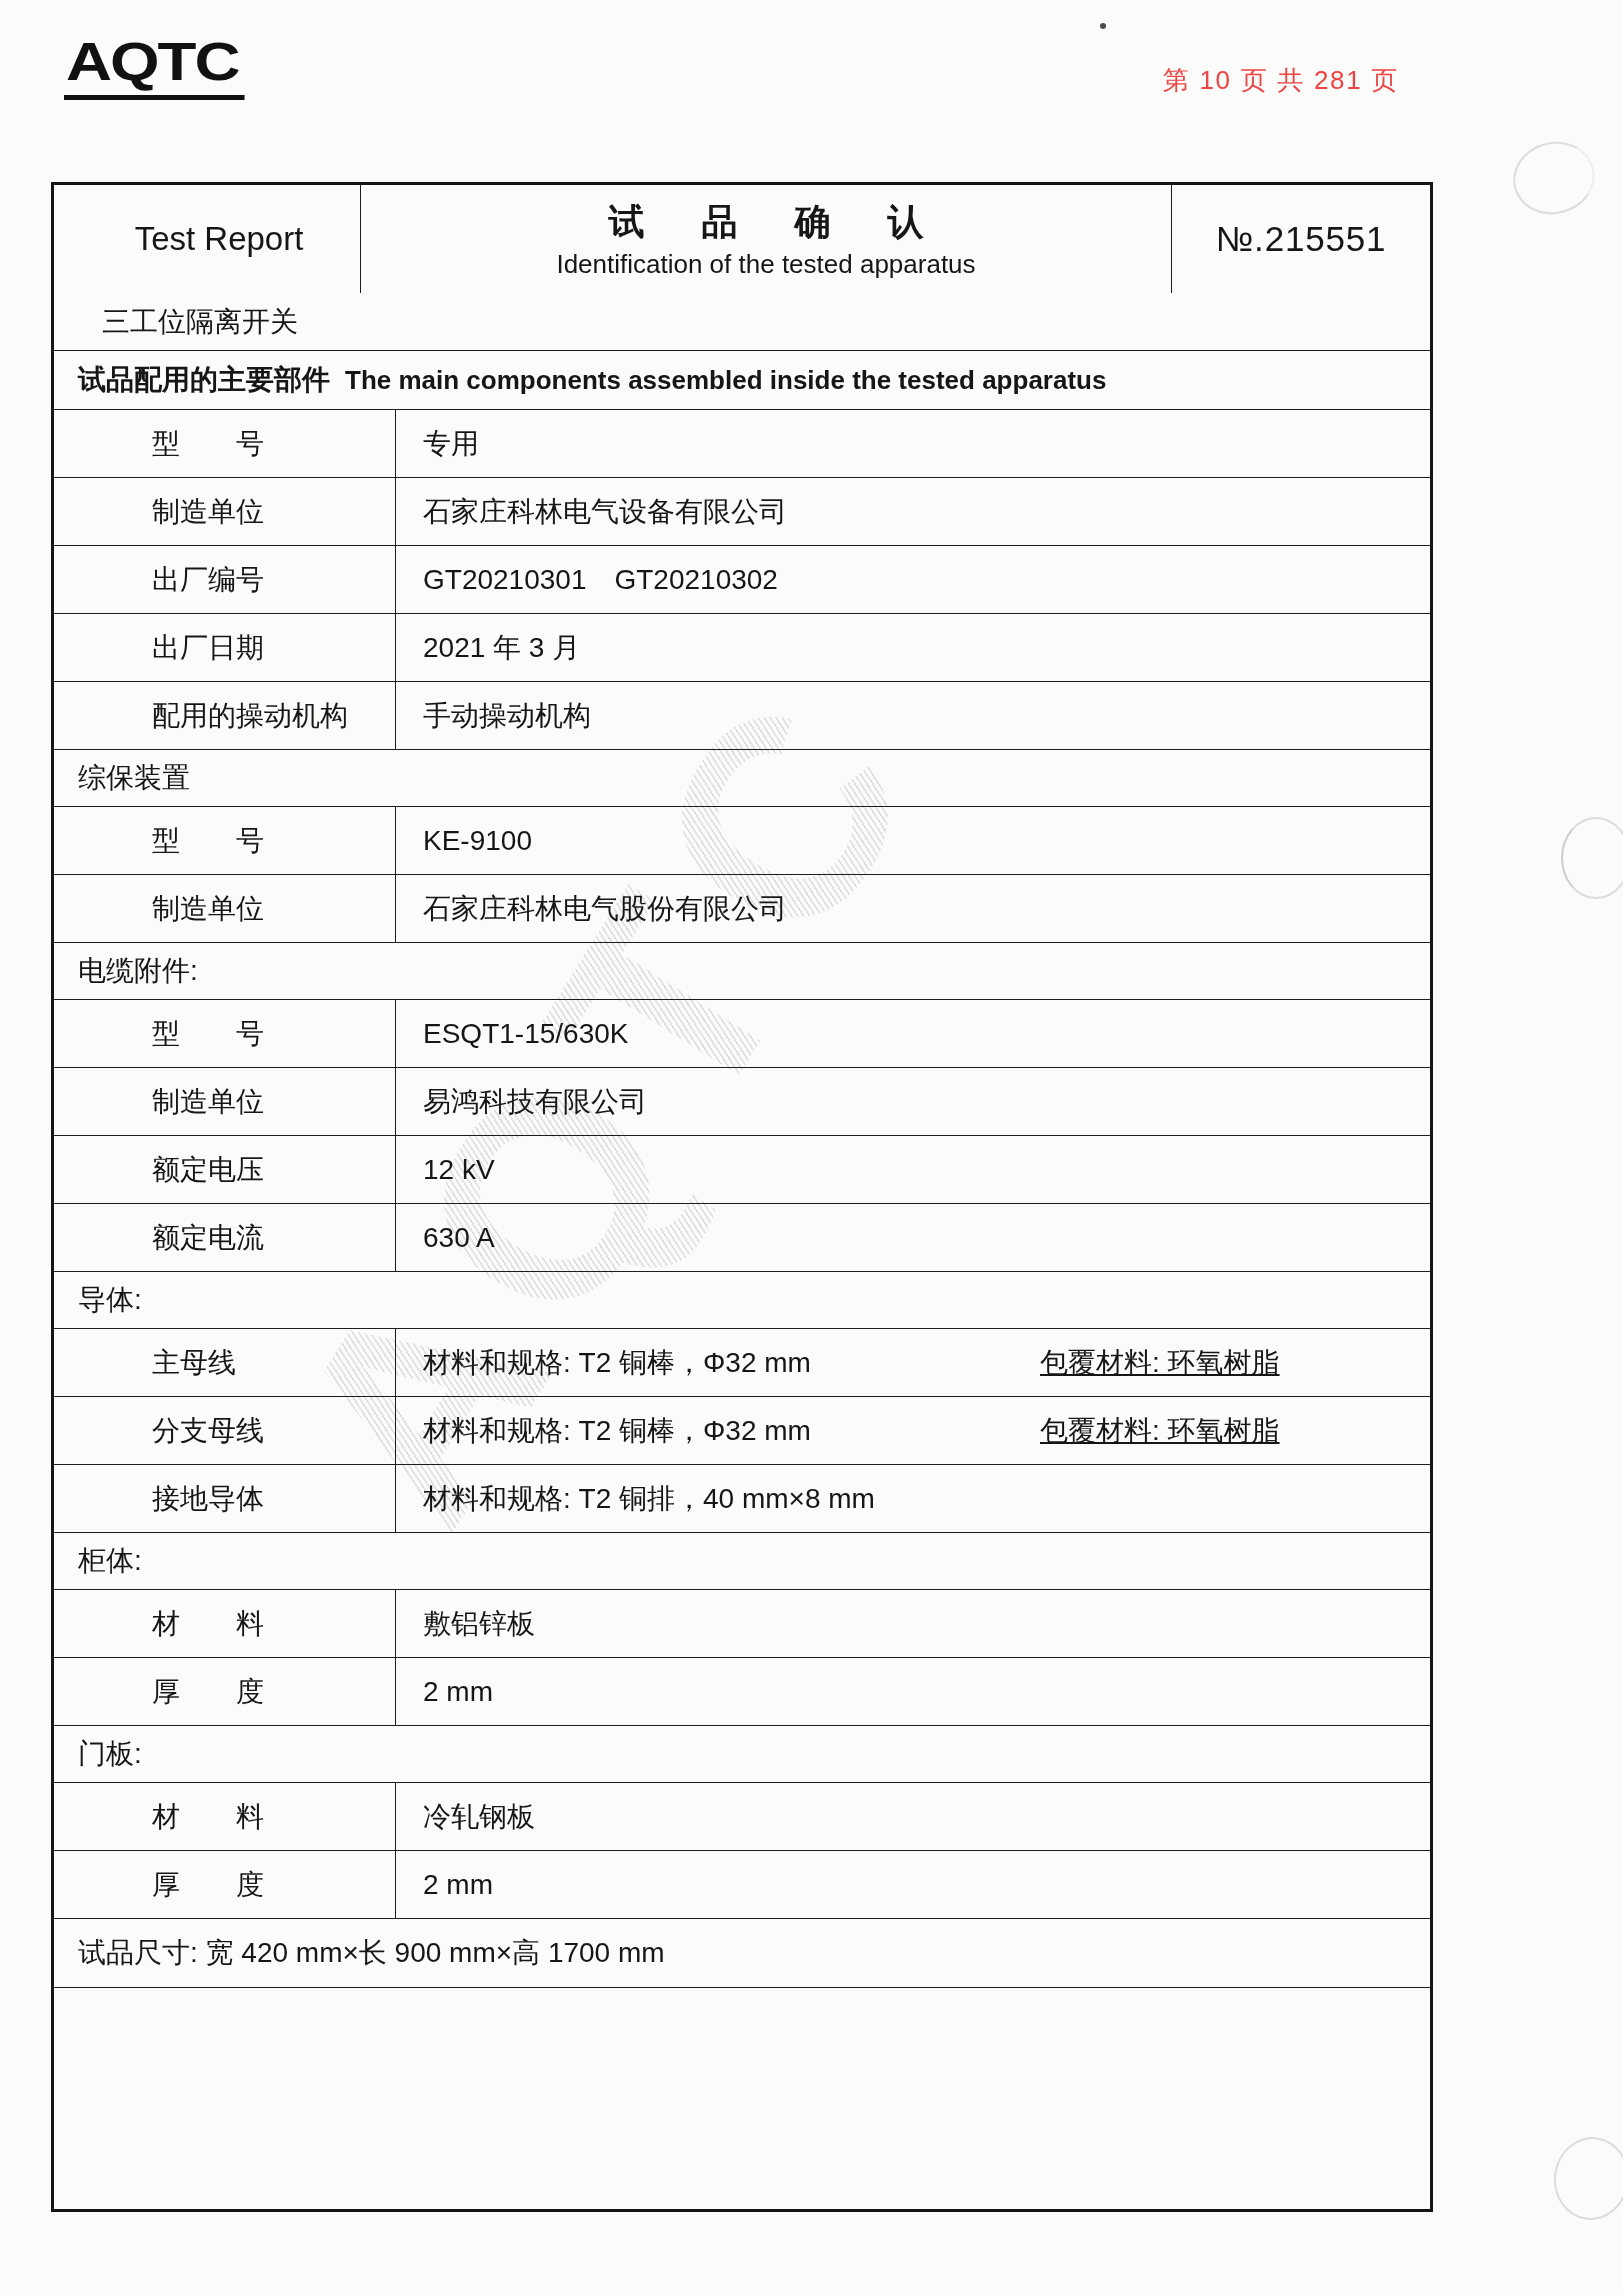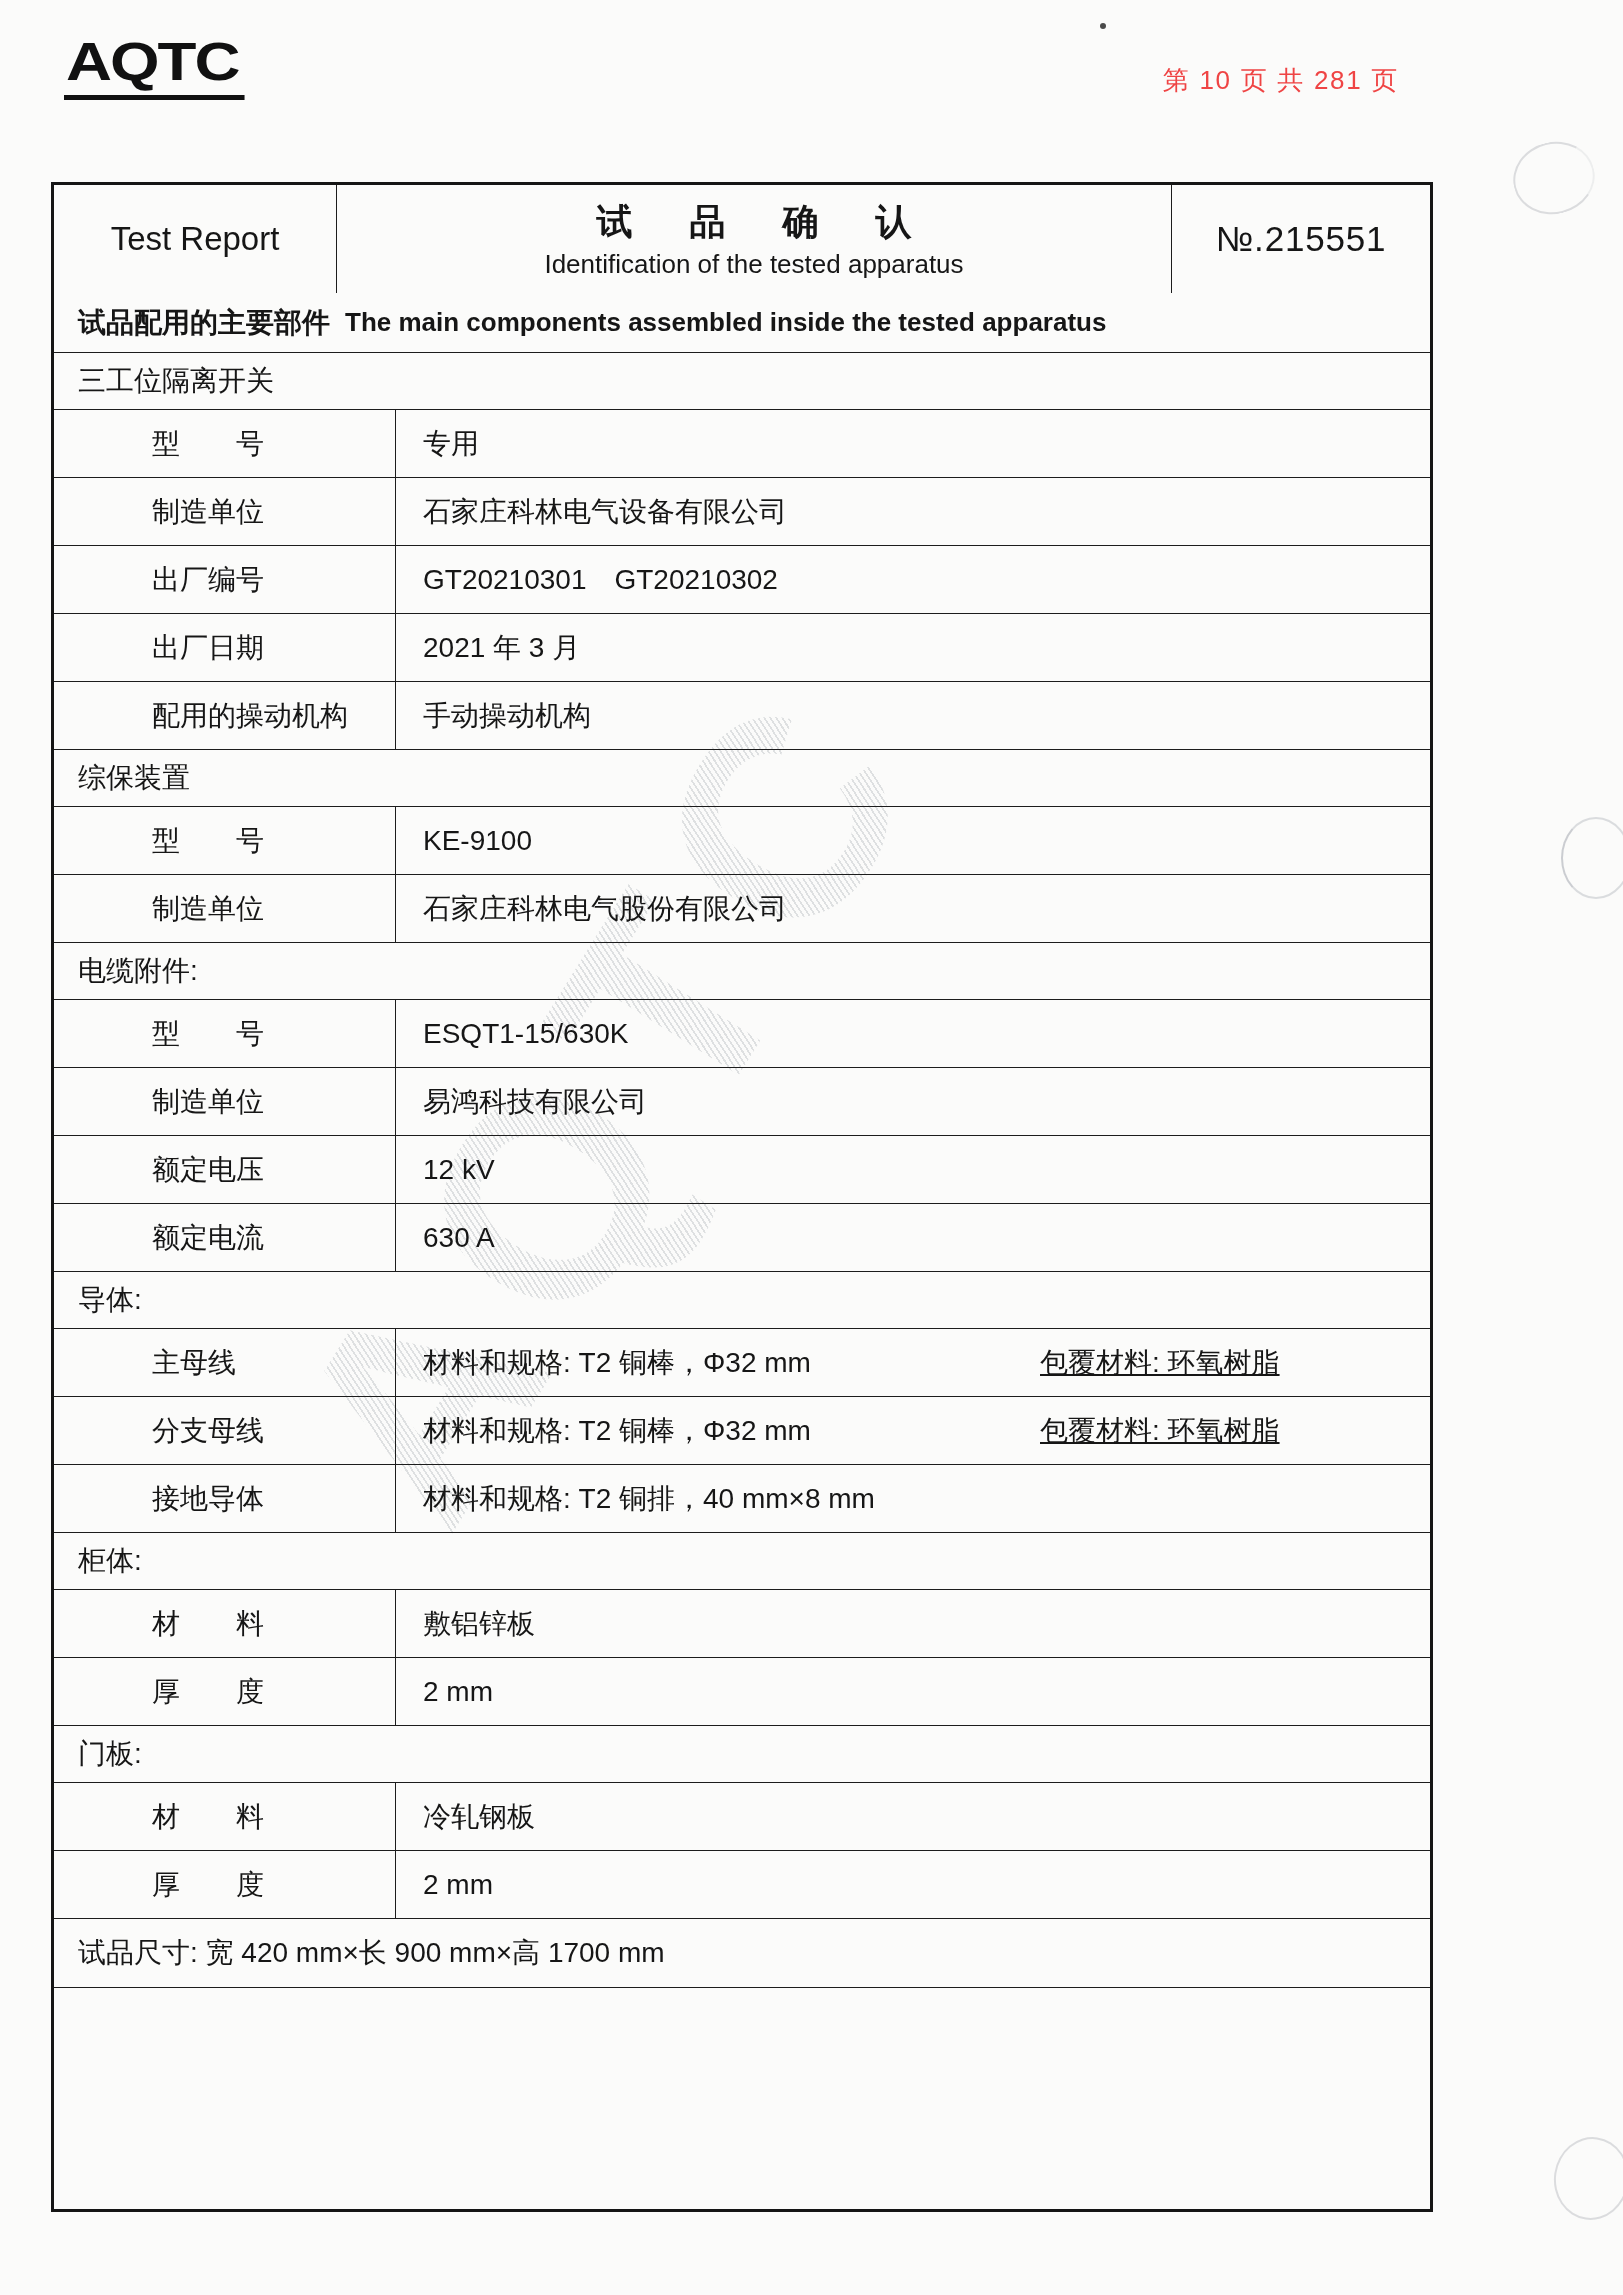--- a/index.html
+++ b/index.html
@@ -38,21 +38,21 @@
   .pmark.m1{left:1513px;top:142px;width:78px;height:68px;transform:rotate(-14deg);border-right-color:rgba(145,150,160,.12);}
   .pmark.m2{left:1561px;top:817px;width:66px;height:78px;border-left-color:rgba(145,150,160,.45);}
   .pmark.m3{left:1554px;top:2137px;width:71px;height:79px;transform:rotate(8deg);}
   .dot1{position:absolute;left:1100px;top:23px;width:6px;height:6px;background:#4a4a4a;border-radius:50%;}
   
   .doc-table{
     position:absolute;left:51px;top:182px;width:1382px;
     border:3.4px solid #151515;box-sizing:border-box;background:transparent;
   }
   .row{display:flex;border-top:1.7px solid #1c1c1c;box-sizing:border-box;align-items:stretch;}
-  .row:first-child{border-top:none;}
+  .row:first-child{border-top:none;margin-left:24px;}
   
   .row.header{height:108px;}
   .hcell{display:flex;flex-direction:column;justify-content:center;align-items:center;box-sizing:border-box;}
   .hcell.left{width:283px;border-right:1.7px solid #1c1c1c;font-size:33px;}
   .hcell.mid{flex:1;border-right:1.7px solid #1c1c1c;}
   .hcell.right{width:258px;font-size:35px;letter-spacing:0.8px;}
   .title-zh{font-size:36px;font-weight:700;letter-spacing:24px;text-indent:24px;font-family:Liberation Serif, serif;}
   .title-en{font-size:26px;margin-top:1.7px;text-align:right;}
   
   .row.full{height:57px;}
@@ -86,29 +86,29 @@
 <div class="doc-table">
   <div class="row header">
     <div class="hcell left">Test Report</div>
     <div class="hcell mid">
       <div class="title-zh">试 品 确 认</div>
       <div class="title-en">Identification of the tested apparatus</div>
     </div>
     <div class="hcell right">№.215551</div>
   </div>
   <div id="rows-host">
+      <div class="row full">
+        <div class="fullcell">三工位隔离开关</div>
+      </div>
       <div class="row fullbold">
         <div class="fullcell">
           <span>试品配用的主要部件</span>
           <span class="en">The main components assembled inside the tested apparatus</span>
         </div>
       </div>
-      <div class="row full">
-        <div class="fullcell">三工位隔离开关</div>
-      </div>
       <div class="row kv">
         <div class="cell-label">型　　号</div>
         <div class="cell-value">专用</div>
       </div>
       <div class="row kv">
         <div class="cell-label">制造单位</div>
         <div class="cell-value">石家庄科林电气设备有限公司</div>
       </div>
       <div class="row kv">
         <div class="cell-label">出厂编号</div>

